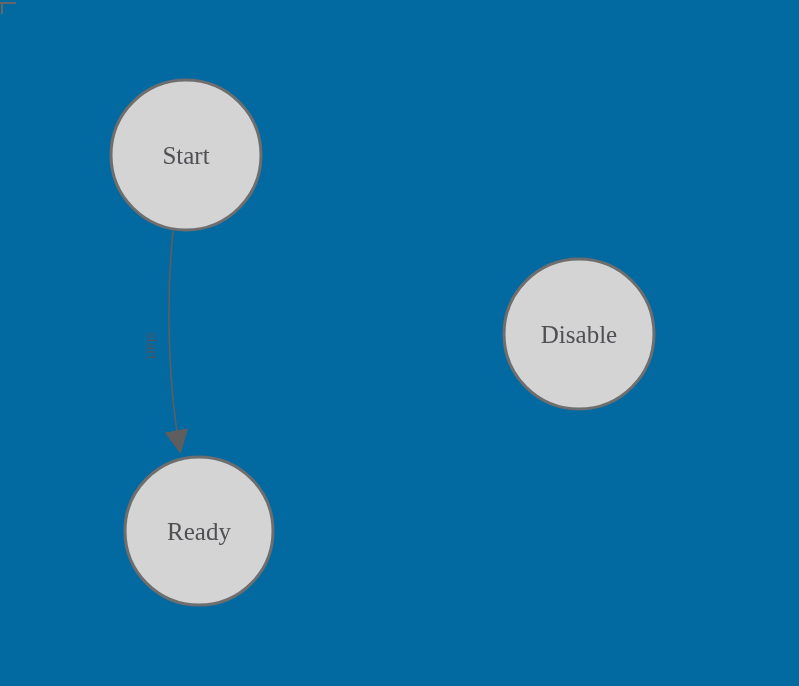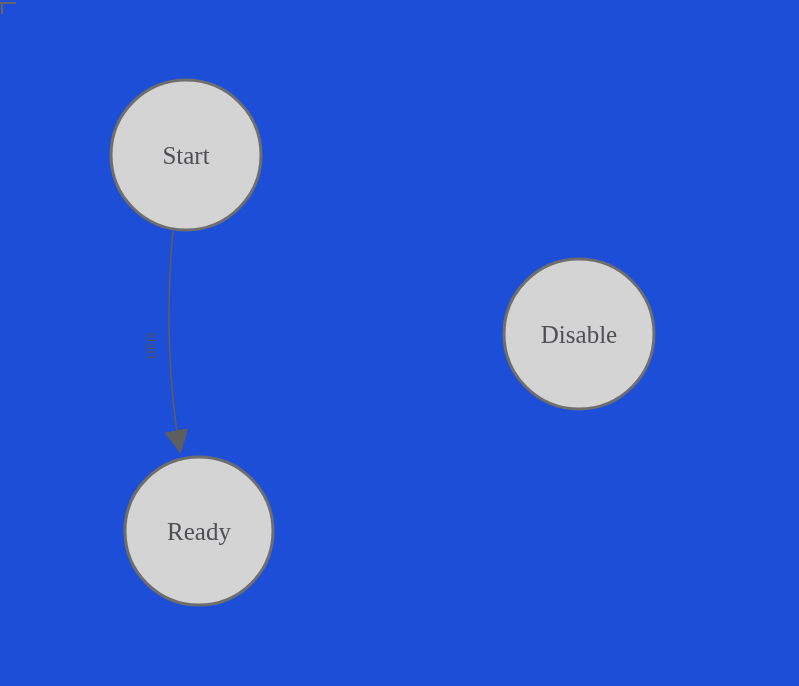--- a/index.html
+++ b/index.html
@@ -8,21 +8,21 @@
     width: 799px;
     height: 686px;
     background: #ffffff;
     overflow: hidden;
     font-family: "Liberation Serif", serif;
   }
   .canvas {
     position: relative;
     width: 799px;
     height: 686px;
-    background: #1d4ed8;
+    background: #0369a1;
   }
   svg { display: block; }
   .node circle {
     stroke-width: 3px;
   }
   .node-label {
     font-family: "Liberation Serif", serif;
     font-size: 25px;
     text-anchor: middle;
     user-select: none;

